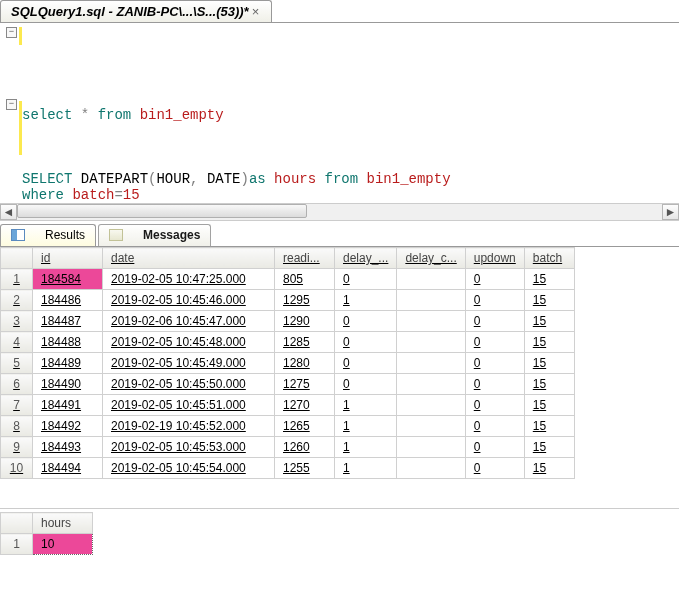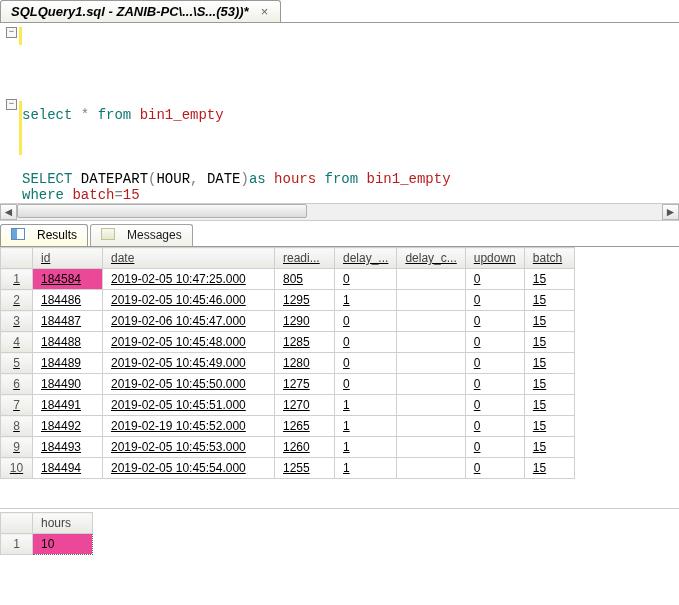--- a/index.html
+++ b/index.html
@@ -1,38 +1,38 @@
 <!DOCTYPE html>
 <html><head>
   <meta charset="utf-8">
   <style>
     * { margin:0; padding:0; box-sizing:border-box; }
     body { font-family: Tahoma, sans-serif; font-size: 12px; background: #fff; width: 679px; height: 605px; overflow: hidden; position: relative; }
 
     .tab-bar { display:flex; background:#fff; border-bottom:1px solid #999; }
-    .doc-tab { background: linear-gradient(#fff,#f0f0e8); border:1px solid #999; border-bottom:none; border-radius:3px 3px 0 0; padding:3px 10px; font-weight:bold; font-style:italic; font-size:13px; display:flex; align-items:center; gap:10px; }
+    .doc-tab { background: linear-gradient(#fff,#f0f0e8); border:1px solid #999; border-bottom:none; border-radius:3px 3px 0 0; padding:3px 10px; font-weight:bold; font-style:italic; font-size:13px; display:flex; align-items:center; gap:1px; }
     .tab-close { font-style:normal; font-weight:normal; color:#666; cursor:pointer; padding:0 2px; }
 
     .editor { position:relative; height:180px; background:#fff; font-family:"Courier New",monospace; font-size:14px; padding:4px 0 0 22px; white-space:pre; overflow:auto; }
     .fold-btn { position:absolute; left:6px; width:11px; height:11px; border:1px solid #888; background:#f8f8f8; text-align:center; line-height:8px; font-size:9px; color:#555; cursor:pointer; }
     .line-bar { position:absolute; left:19px; width:3px; background:#fce94f; }
     .kw-blue { color:#0f766e; }
     .kw-gray { color:#808080; }
     .kw-mag { color:#000000; }
     .tok { color:#b91c1c; }
 
     .h-scroll { height:18px; background:#f0f0f0; border-top:1px solid #ccc; border-bottom:1px solid #ccc; display:flex; align-items:center; }
     .h-scroll .arrow { width:17px; height:16px; background:linear-gradient(#fdfdfd,#e6e6e6); border:1px solid #b6b6b6; display:flex; align-items:center; justify-content:center; color:#555; cursor:pointer; }
     .h-scroll .track { flex:1; height:16px; position:relative; }
     .h-scroll .thumb { position:absolute; left:0; top:0; height:14px; width:45%; background:linear-gradient(#f8f8f8,#dcdcdc); border:1px solid #b0b0b0; border-radius:2px; }
 
     .panes-tabs { display:flex; align-items:flex-end; background:#fff; padding-top:3px; border-bottom:1px solid #999; }
-    .pane-tab { display:flex; gap:12px; padding:3px 10px 4px; border:1px solid #999; border-bottom:none; background:linear-gradient(#fff,#f0f0e8); margin-right:2px; border-radius:3px 3px 0 0; cursor:pointer; }
+    .pane-tab { display:flex; align-items:center; gap:20px; padding:3px 10px 4px; border:1px solid #999; border-bottom:none; background:linear-gradient(#fff,#f0f0e8); margin-right:2px; border-radius:3px 3px 0 0; cursor:pointer; }
     .pane-tab.active { background:linear-gradient(#fff,#fefce0); font-weight:normal; }
-    .pane-tab.inactive { opacity:0.9; }
+    .pane-tab.inactive { opacity:0.9;font-weight:bold; }
     .pane-icon { display:inline-block; width:14px; height:12px; }
     .icon-grid { background:
       linear-gradient(#6aa5d8,#6aa5d8) left/4px 100% no-repeat,
       linear-gradient(#fff,#fff) 5px 0/8px 100% no-repeat #6aa5d8; border:1px solid #5a8abf; }
     .icon-msg { background:linear-gradient(#f8f8ee,#e5e5cc); border:1px solid #bcbc8c; }
 
     .grid-wrap { overflow:hidden; }
     .grid { border-collapse:collapse; table-layout:fixed; font-size:12px; }
     .grid th, .grid td { border:1px solid #d0d0d0; padding:3px 8px; text-align:left; height:20px; white-space:nowrap; overflow:hidden; }
     .grid th { background:linear-gradient(#fafafa,#e9e9e3); font-weight:normal; color:#444; }

